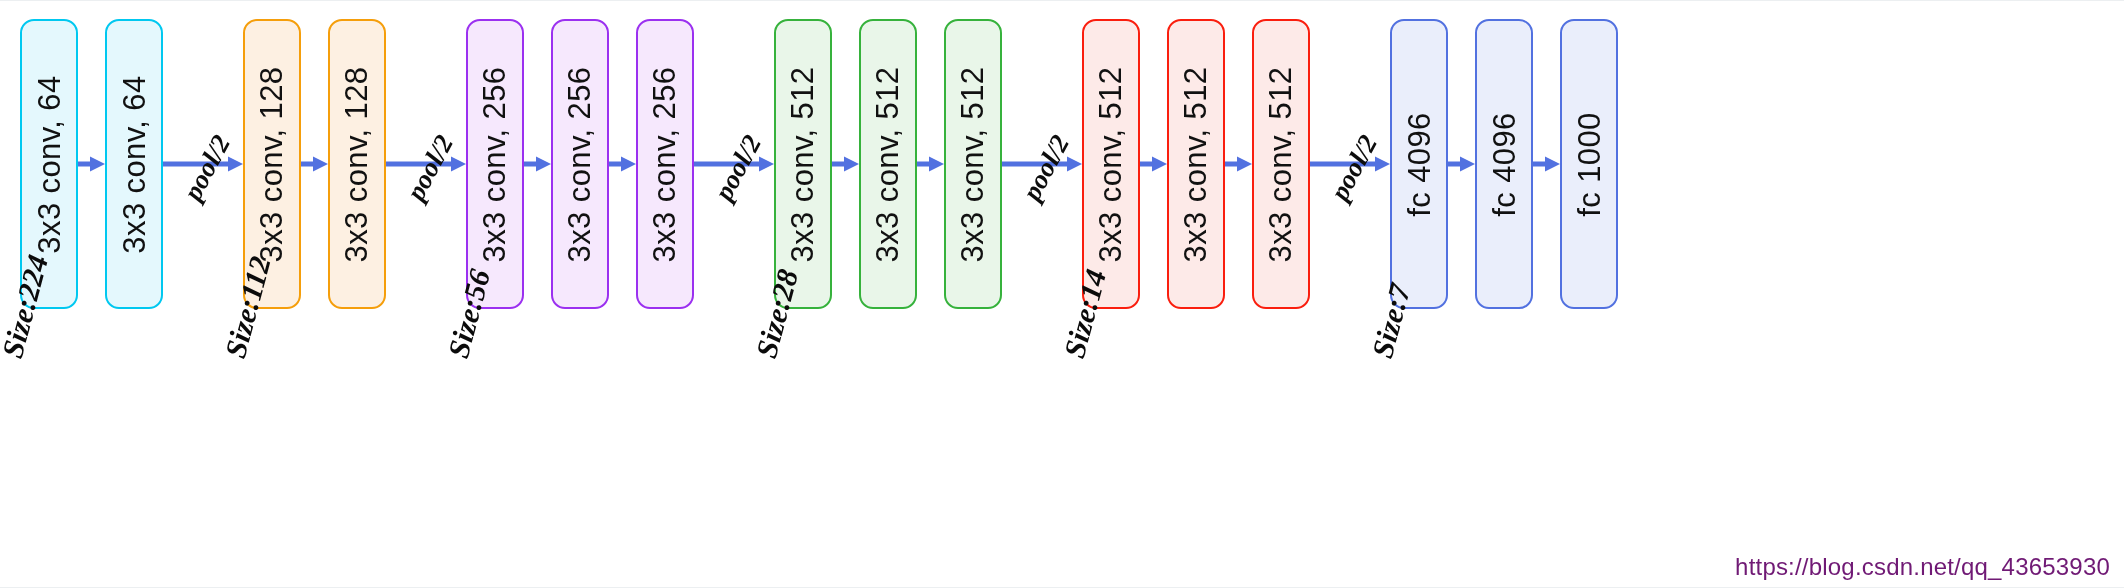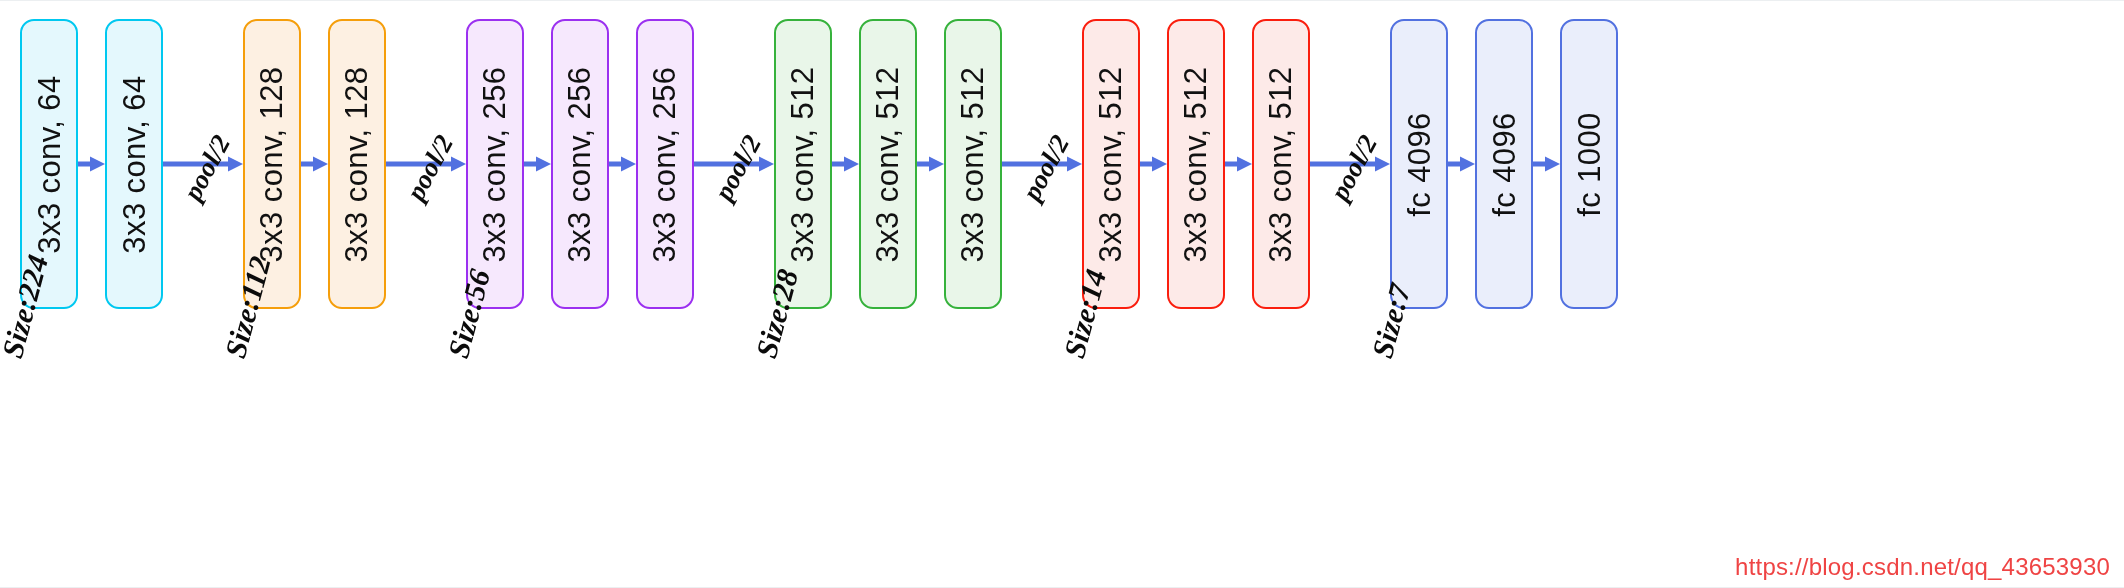--- a/index.html
+++ b/index.html
@@ -85,21 +85,21 @@
     line-height: 1;
   }
 
   
   #watermark {
     position: absolute;
     right: 14px;
     bottom: 6px;
     font-family: "Liberation Sans", sans-serif;
     font-size: 24px;
-    color: #ef4444;
+    color: #701a75;
     white-space: nowrap;
     letter-spacing: 0.2px;
   }
 </style>
 </head>
 <body>
 
 <div id="canvas">
 
   <div id="watermark">https://blog.csdn.net/qq_43653930</div>

